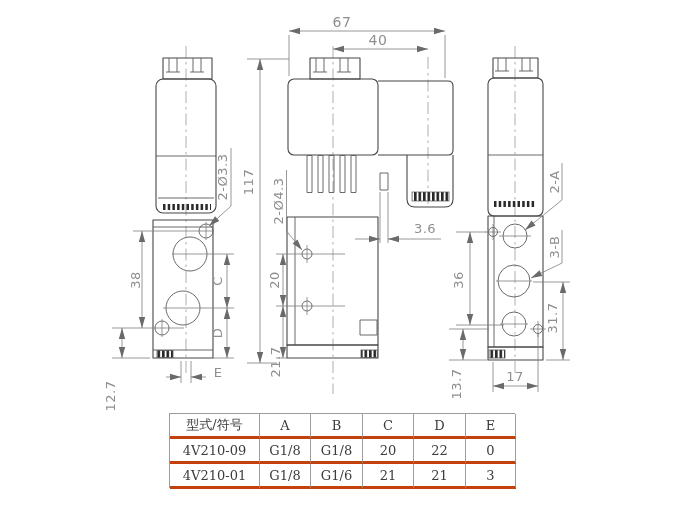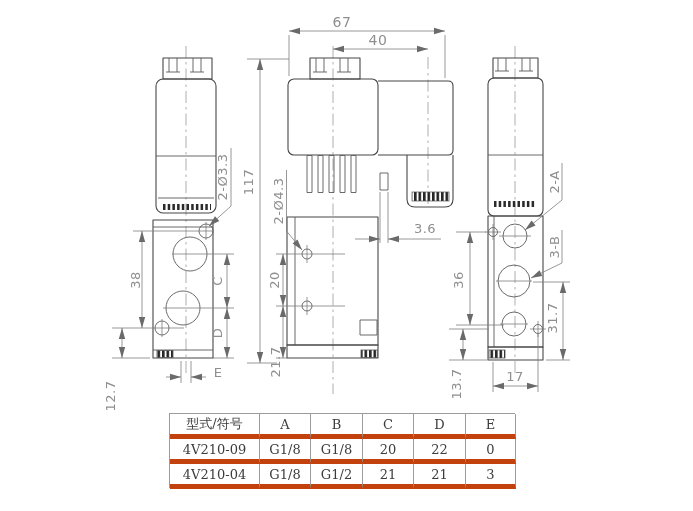--- a/index.html
+++ b/index.html
@@ -17,21 +17,21 @@
   .ticks{stroke:#2b2b2b;stroke-width:6;stroke-dasharray:2.5 2.2;fill:none;}
   .dimtxt{fill:#8f8f8f;font-family:"DejaVu Sans",sans-serif;font-size:14px;letter-spacing:.5px;}
   .dimtxt-s{fill:#8f8f8f;font-family:"DejaVu Sans",sans-serif;font-size:13px;letter-spacing:.5px;}
   
   .dtable{position:absolute;left:169px;top:413px;width:346px;height:75px;
           display:grid;grid-template-columns:90px 51px 52px 51px 52px 50px;
           grid-template-rows:25px 25px 25px;
           border-top:1px solid #9c9c9c;border-left:1px solid #9c9c9c;
           font-family:"DejaVu Serif","Liberation Serif",serif;
           font-size:13px;color:#3c3c3c;box-sizing:border-box;}
-  .dtable > div{border-right:1px solid #9c9c9c;border-bottom:5px solid #c2410c;
+  .dtable > div{border-right:1px solid #9c9c9c;border-bottom:3px solid #c2410c;
           display:flex;align-items:center;justify-content:center;box-sizing:border-box;
           background:#fff;white-space:nowrap;}
 </style>
 </head>
 <body>
 
 <div class="page">
 <svg width="693" height="511" viewBox="0 0 693 511">
   <defs>
     <marker id="arr" viewBox="0 0 12 8" refX="11.5" refY="4" markerWidth="12" markerHeight="8" markerUnits="userSpaceOnUse" orient="auto-start-reverse">
@@ -197,20 +197,20 @@
     <div>D</div>
     <div>E</div>
 
     <div>4V210-09</div>
     <div>G1/8</div>
     <div>G1/8</div>
     <div>20</div>
     <div>22</div>
     <div>0</div>
 
-    <div>4V210-04</div>
+    <div>4V210-01</div>
     <div>G1/8</div>
-    <div>G1/2</div>
+    <div>G1/6</div>
     <div>21</div>
     <div>21</div>
     <div>3</div>
   </div>
 </div>
 
 </body></html>

